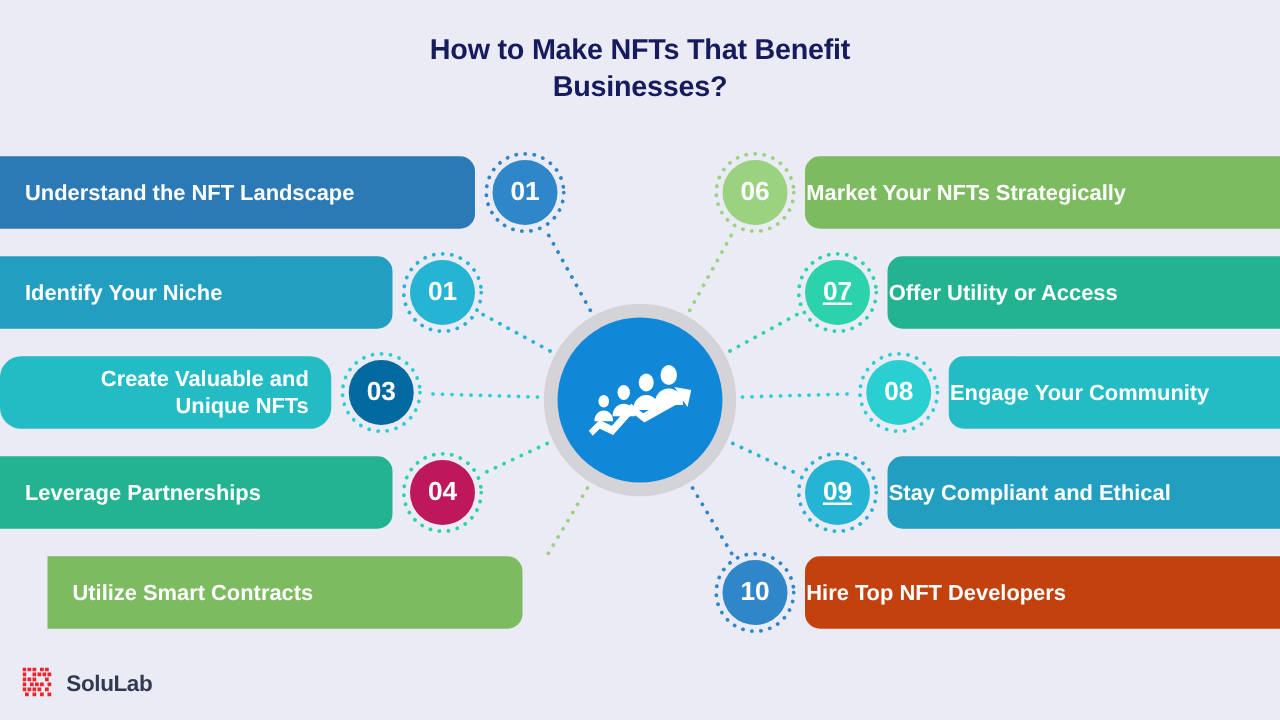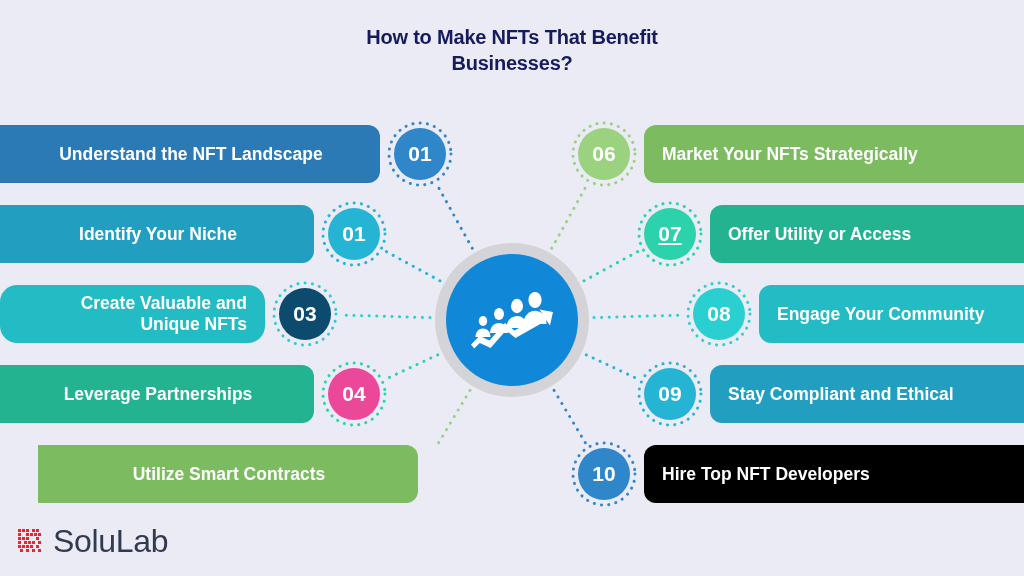--- a/index.html
+++ b/index.html
@@ -16,21 +16,21 @@
   }
 
   
   .title {
     position: absolute;
     top: 24px;
     left: 0;
     width: 1024px;
     text-align: center;
     color: #161b5e;
-    font-size: 20px;
+    font-size: 23px;
     font-weight: bold;
     line-height: 1.32;
     letter-spacing: -0.2px;
   }
   .title .line { display: block; }
 
   
   .connectors {
     position: absolute;
     inset: 0;
@@ -54,29 +54,29 @@
     display: flex;
     align-items: center;
     box-sizing: border-box;
     color: #ffffff;
     font-size: 17.5px;
     font-weight: bold;
     line-height: 1.18;
   }
   .row.left .bar {
     border-radius: 0 12px 12px 0;
-    justify-content: center;
+    justify-content: flex-start;
     text-align: right;
     padding: 0 18px 0 20px;
   }
   .row.right .bar {
     border-radius: 12px 0 0 12px;
     justify-content: flex-start;
     text-align: left;
-    padding: 0 20px 0 18px;
+    padding: 0 20px 0 1px;
   }
 
   
   .num {
     width: 52px;
     height: 52px;
     border-radius: 50%;
     flex: 0 0 52px;
     display: flex;
     align-items: center;
@@ -125,22 +125,22 @@
     position: absolute;
     left: 18px;
     bottom: 16px;
     display: flex;
     align-items: center;
     gap: 9px;
   }
   .logo-mark { display: block; }
   .logo-text {
     color: #323a52;
-    font-size: 32px;
-    font-weight: normal;
+    font-size: 18px;
+    font-weight: bold;
     letter-spacing: -0.3px;
   }
 </style>
 </head>
 <body style="background: rgb(235, 235, 245);">
 
 <div class="title" style="color: rgb(22, 27, 94);">
   <span class="line">How to Make NFTs That Benefit</span>
   <span class="line">Businesses?</span>
 </div>
@@ -178,32 +178,32 @@
         <svg class="ring" viewBox="0 0 66 66">
           <circle cx="33" cy="33" r="31" fill="none" stroke="#26b4d4" stroke-width="3" stroke-linecap="round" stroke-dasharray="0.1 7.2"></circle>
         </svg>
         <span>01</span>
       </div>
     </div>
     <div class="row left" style="top: 285px;">
       <div class="bar" style="background: rgb(36, 188, 196); width: 265px; border-radius: 17px;">
         <span>Create Valuable and Unique NFTs</span>
       </div>
-      <div class="num" style="background: #0c4a6e;">
+      <div class="num" style="background: #0369a1;">
         <svg class="ring" viewBox="0 0 66 66">
           <circle cx="33" cy="33" r="31" fill="none" stroke="#2acfd2" stroke-width="3" stroke-linecap="round" stroke-dasharray="0.1 7.2"></circle>
         </svg>
         <span>03</span>
       </div>
     </div>
     <div class="row left" style="top: 365px;">
       <div class="bar" style="background: rgb(35, 179, 145); width: 314px;">
         <span>Leverage Partnerships</span>
       </div>
-      <div class="num" style="background: #ec4899;">
+      <div class="num" style="background: #be185d;">
         <svg class="ring" viewBox="0 0 66 66">
           <circle cx="33" cy="33" r="31" fill="none" stroke="#2bd2ab" stroke-width="3" stroke-linecap="round" stroke-dasharray="0.1 7.2"></circle>
         </svg>
         <span>04</span>
       </div>
     </div>
     <div class="row left" style="top: 445px; padding-left: 38px;">
       <div class="bar" style="background: rgb(124, 187, 95); width: 380px;">
         <span>Utilize Smart Contracts</span>
       </div>
@@ -235,38 +235,38 @@
         <svg class="ring" viewBox="0 0 66 66">
           <circle cx="33" cy="33" r="31" fill="none" stroke="#2acfd2" stroke-width="3" stroke-linecap="round" stroke-dasharray="0.1 7.2"></circle>
         </svg>
         <span>08</span>
       </div>
       <div class="bar" style="background: rgb(36, 188, 196); width: 265px;">
         <span>Engage Your Community</span>
       </div>
     </div>
     <div class="row right" style="top: 365px;">
-      <div class="num" style="background: rgb(38, 180, 212);">
+      <div class="num" style="background: rgb(38, 180, 212); text-decoration: underline;">
         <svg class="ring" viewBox="0 0 66 66">
           <circle cx="33" cy="33" r="31" fill="none" stroke="#26b4d4" stroke-width="3" stroke-linecap="round" stroke-dasharray="0.1 7.2"></circle>
         </svg>
         <span>09</span>
       </div>
       <div class="bar" style="background: rgb(34, 159, 192); width: 314px;">
         <span>Stay Compliant and Ethical</span>
       </div>
     </div>
     <div class="row right" style="top: 445px;">
       <div class="num" style="background: rgb(47, 134, 200);">
         <svg class="ring" viewBox="0 0 66 66">
           <circle cx="33" cy="33" r="31" fill="none" stroke="#2f86c8" stroke-width="3" stroke-linecap="round" stroke-dasharray="0.1 7.2"></circle>
         </svg>
         <span>10</span>
       </div>
-      <div class="bar" style="background: #000000; width: 380px;">
+      <div class="bar" style="background: #c2410c; width: 380px;">
         <span>Hire Top NFT Developers</span>
       </div>
     </div>
   </div>
 
 <div class="center-wrap" style="background: rgb(212, 212, 216);">
   <div class="center-disc" style="background: rgb(17, 135, 216);">
     <svg width="86" height="60" viewBox="0 0 86 60">
       <g fill="#ffffff">
 

